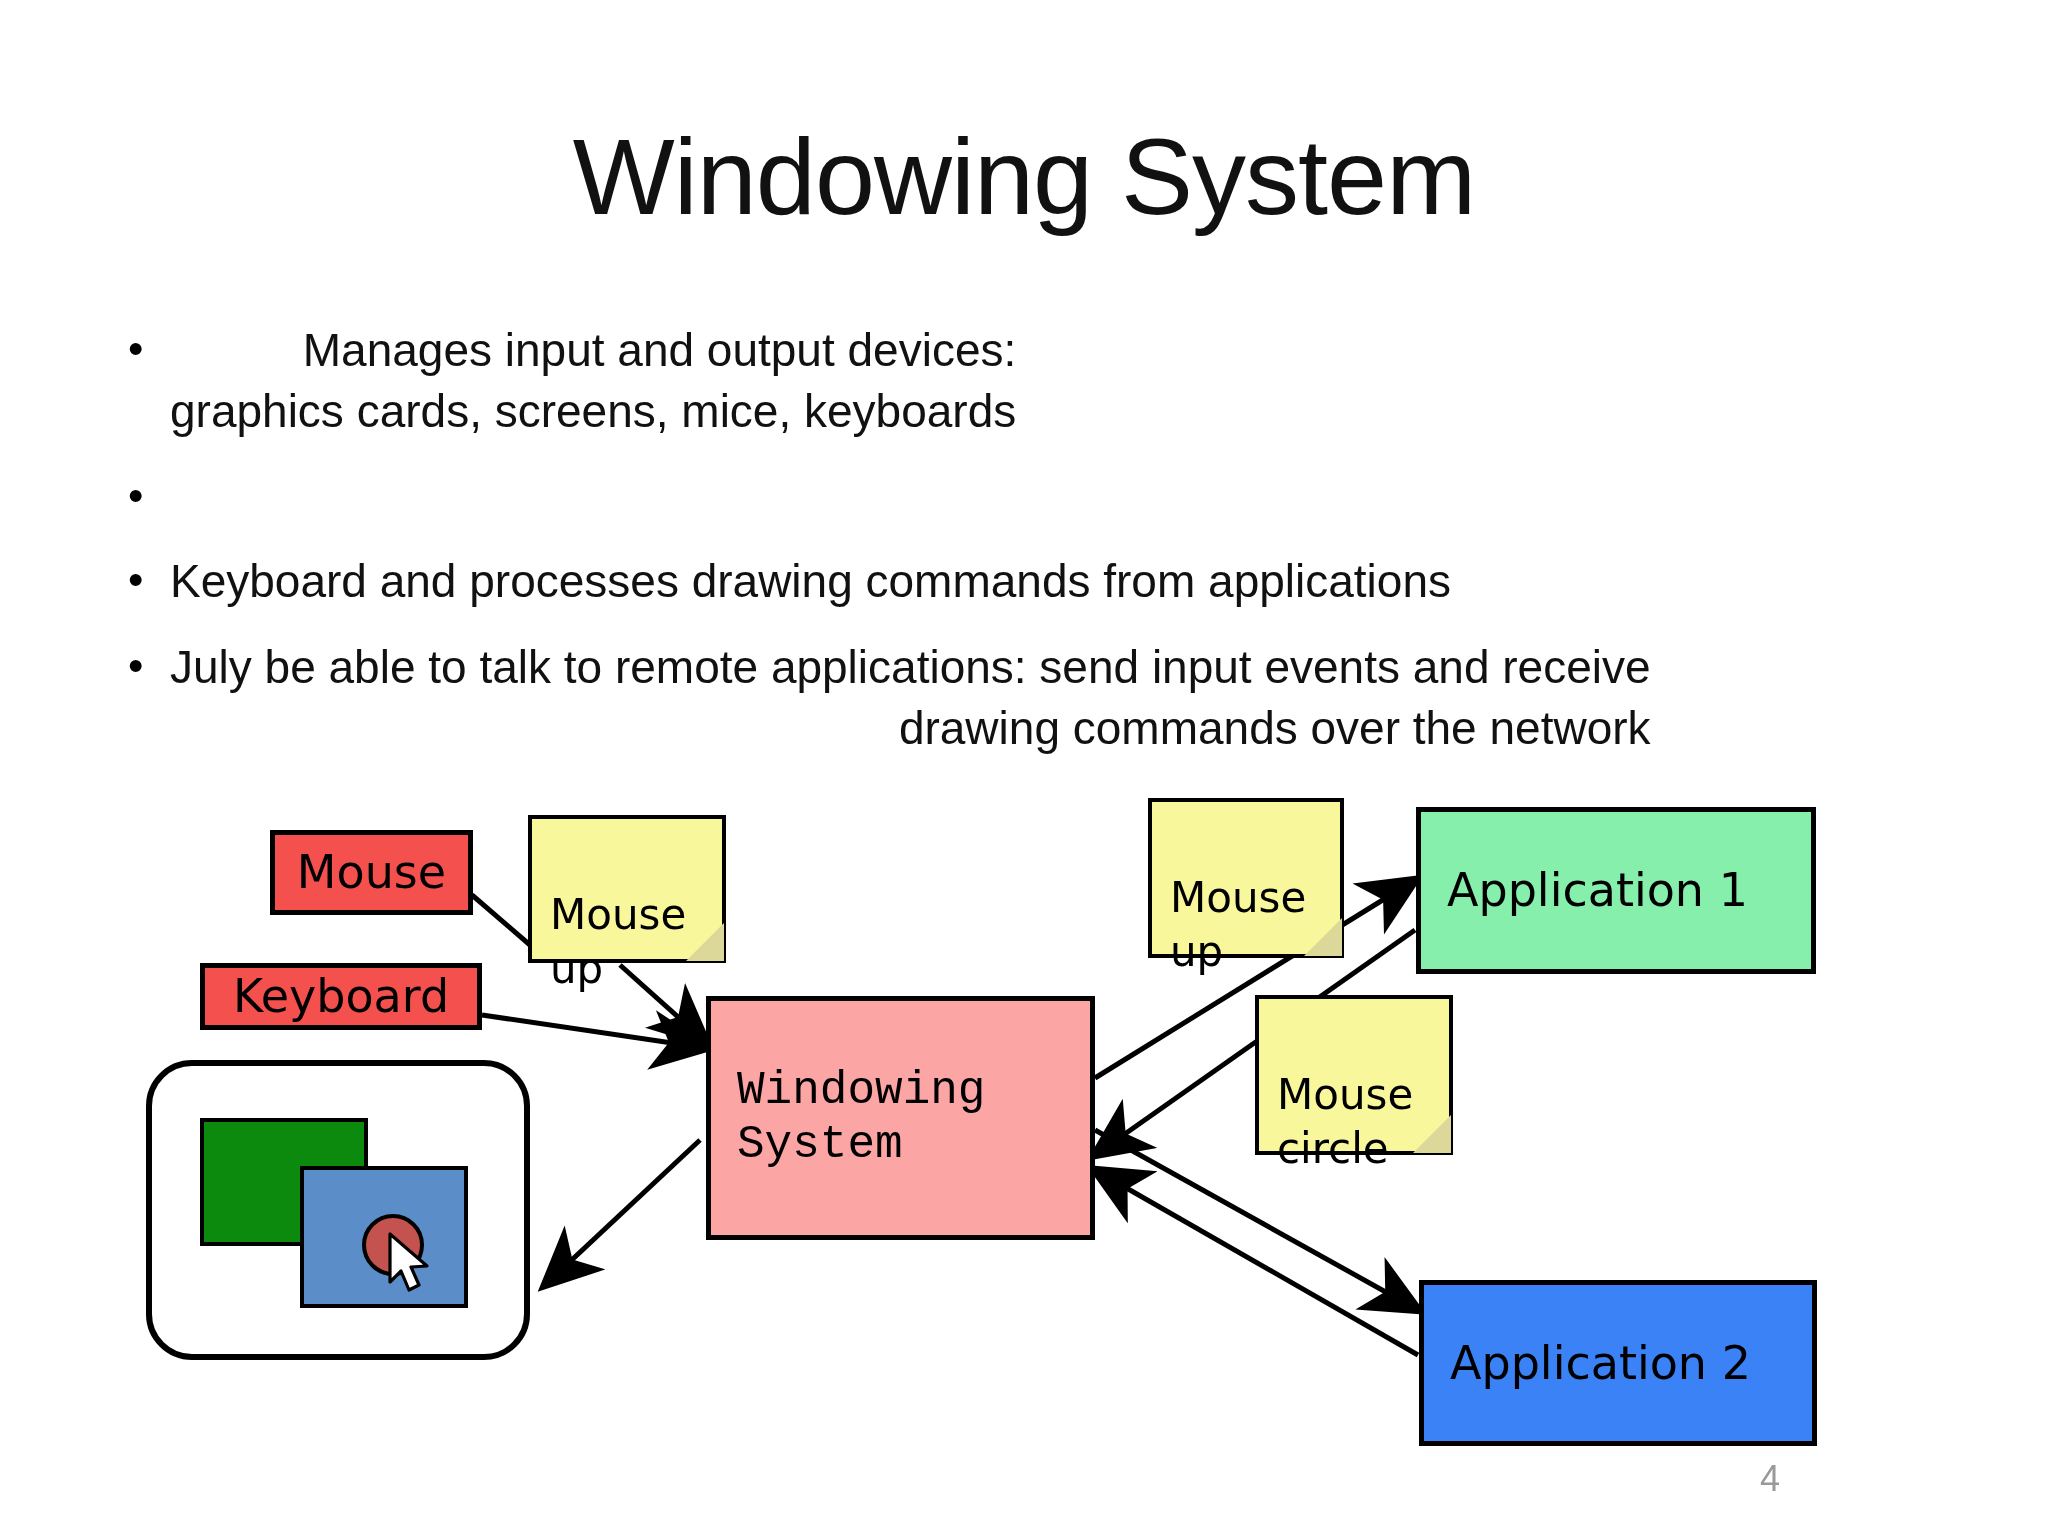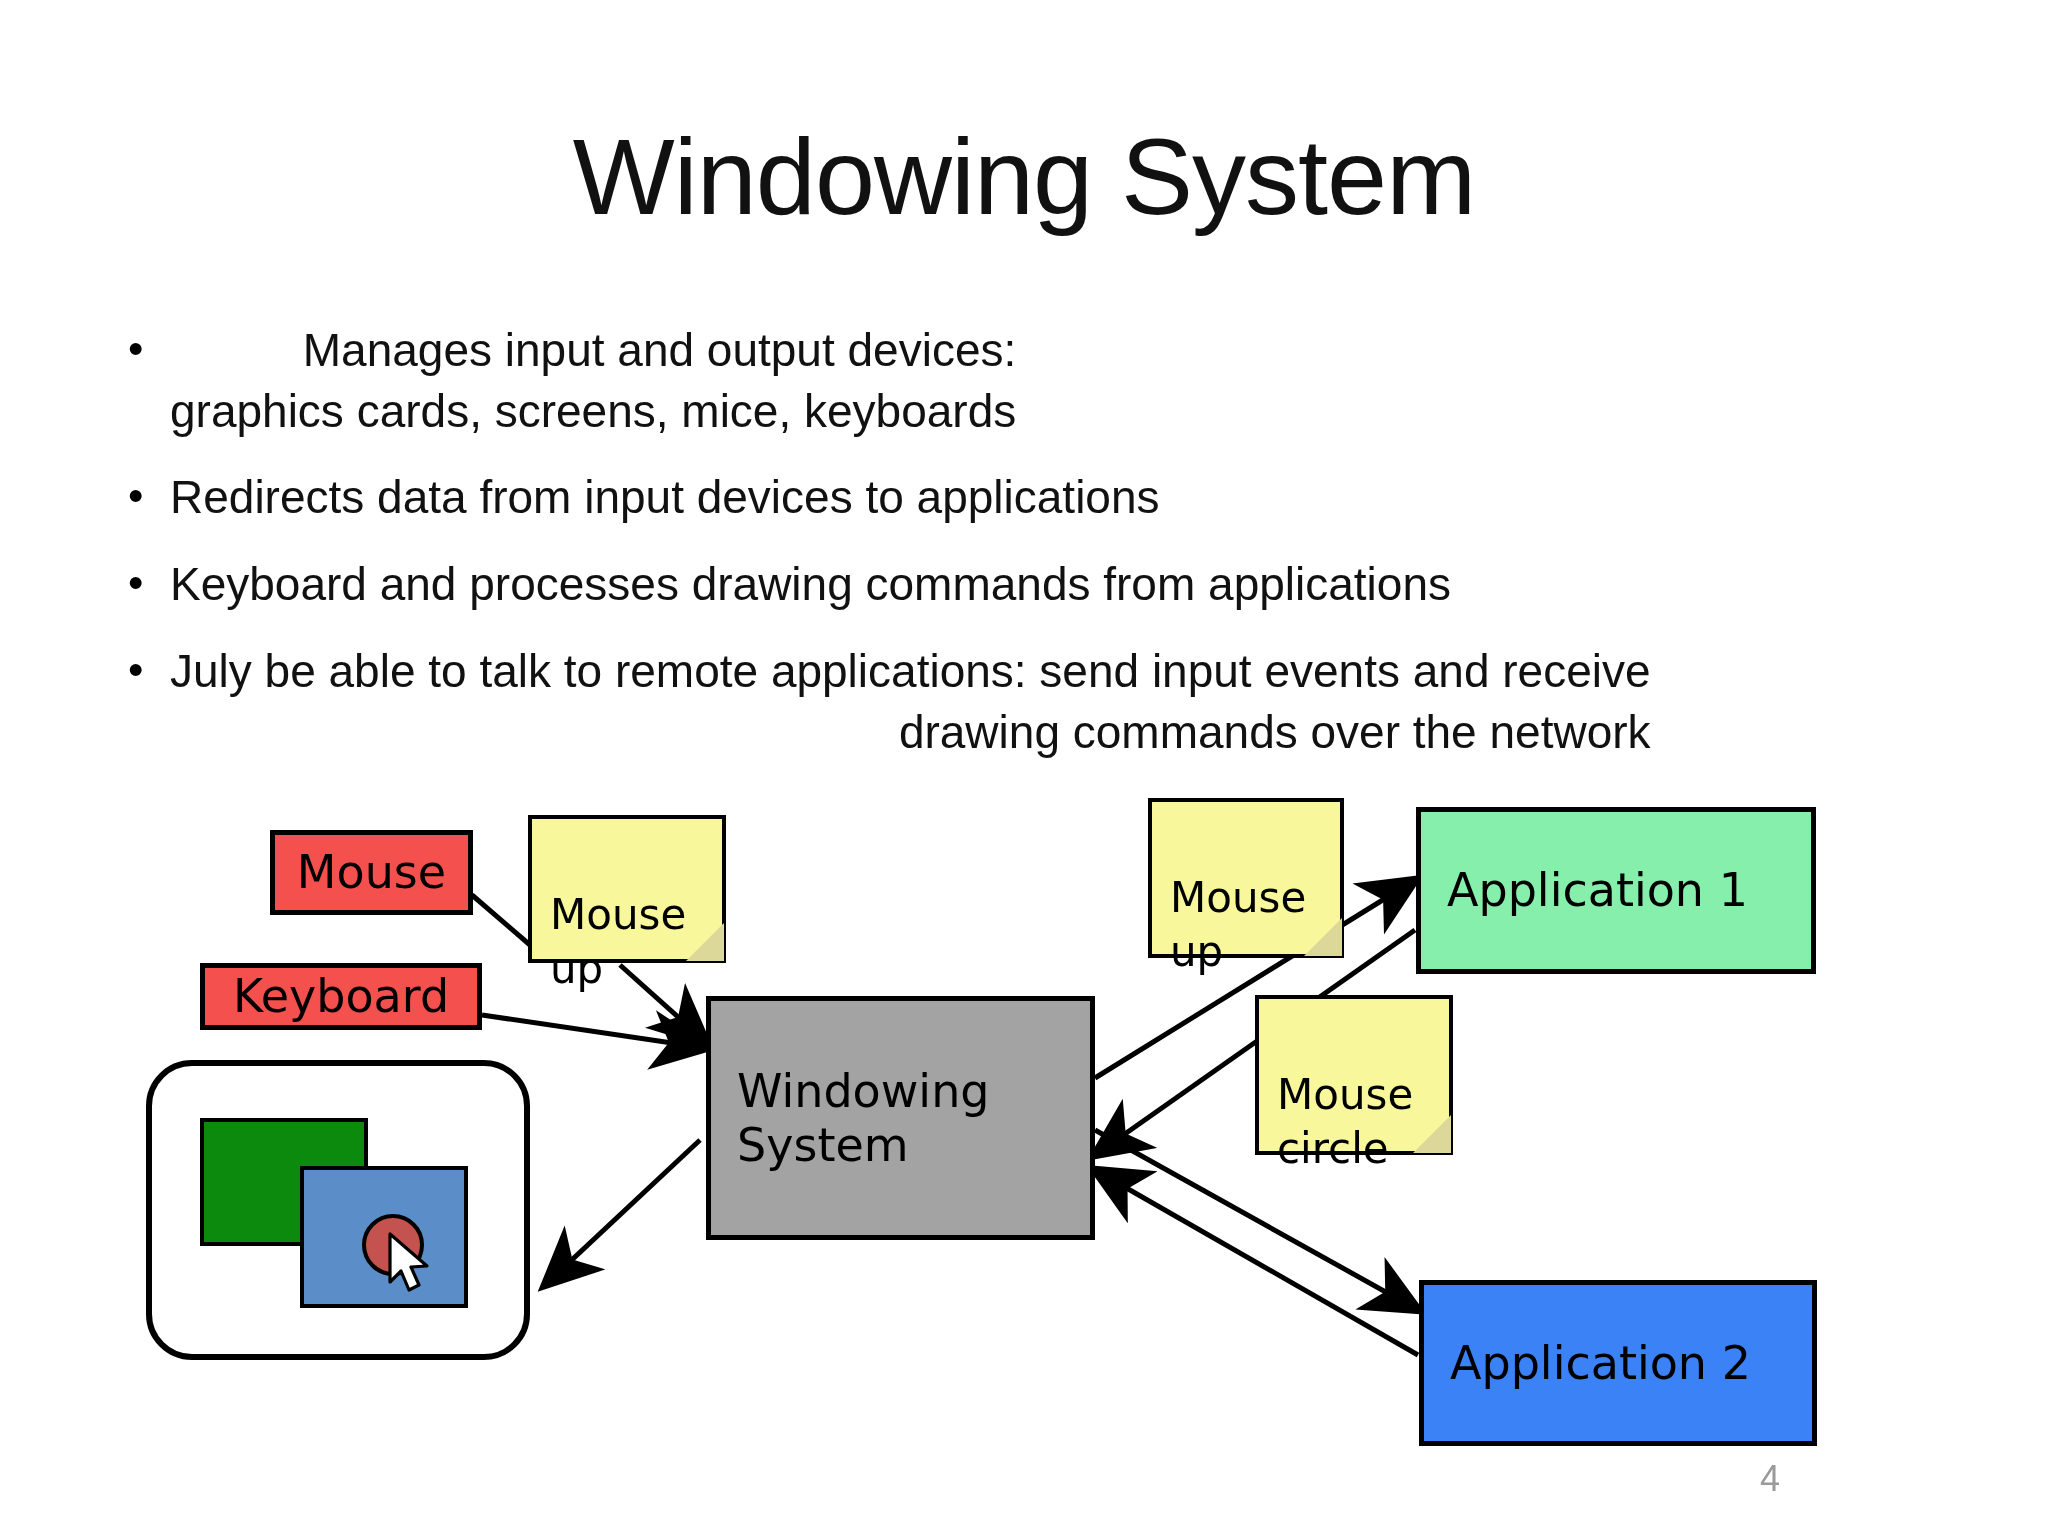--- a/index.html
+++ b/index.html
@@ -33,21 +33,21 @@
   
   .node{
     position:absolute;border:5px solid #000;box-sizing:border-box;
     display:flex;align-items:center;justify-content:center;
     font-family:"DejaVu Sans","Liberation Sans",sans-serif;
     font-size:46px;color:#000;line-height:1.18;
   }
   .node.left-align{justify-content:flex-start;padding-left:26px;}
 
   .red-box{background:#F4514E;}
-  .blue-core{background:#a3a3a3;}
+  .blue-core{background:#fca5a5;font-family:Liberation Mono, monospace;}
   .app-blue{background:#86efac;}
   .app-green{background:#3b82f6;}
 
   
   .sticky{
     position:absolute;background:#F8F79B;border:4px solid #000;
     box-sizing:border-box;padding:14px 0 0 18px;
     font-family:"DejaVu Sans","Liberation Sans",sans-serif;
     font-size:42px;line-height:1.30;color:#000;white-space:pre-line;
   }
@@ -87,21 +87,20 @@
 <div id="bullet-list">
 
   <div class="bullet-row">
     <div class="bullet-dot">•</div>
     <div class="bullet-text">Manages input and output devices:
 graphics cards, screens, mice, keyboards</div>
   </div>
 
   <div class="bullet-row">
     <div class="bullet-dot">•</div>
-    <div class="bullet-text">Redirects data from input devices to applications</div>
   </div>
 
   <div class="bullet-row">
     <div class="bullet-dot">•</div>
     <div class="bullet-text">Keyboard and processes drawing commands from applications</div>
   </div>
 
   <div class="bullet-row">
     <div class="bullet-dot">•</div>
     <div class="bullet-text">July be able to talk to remote applications: send input events and receive

